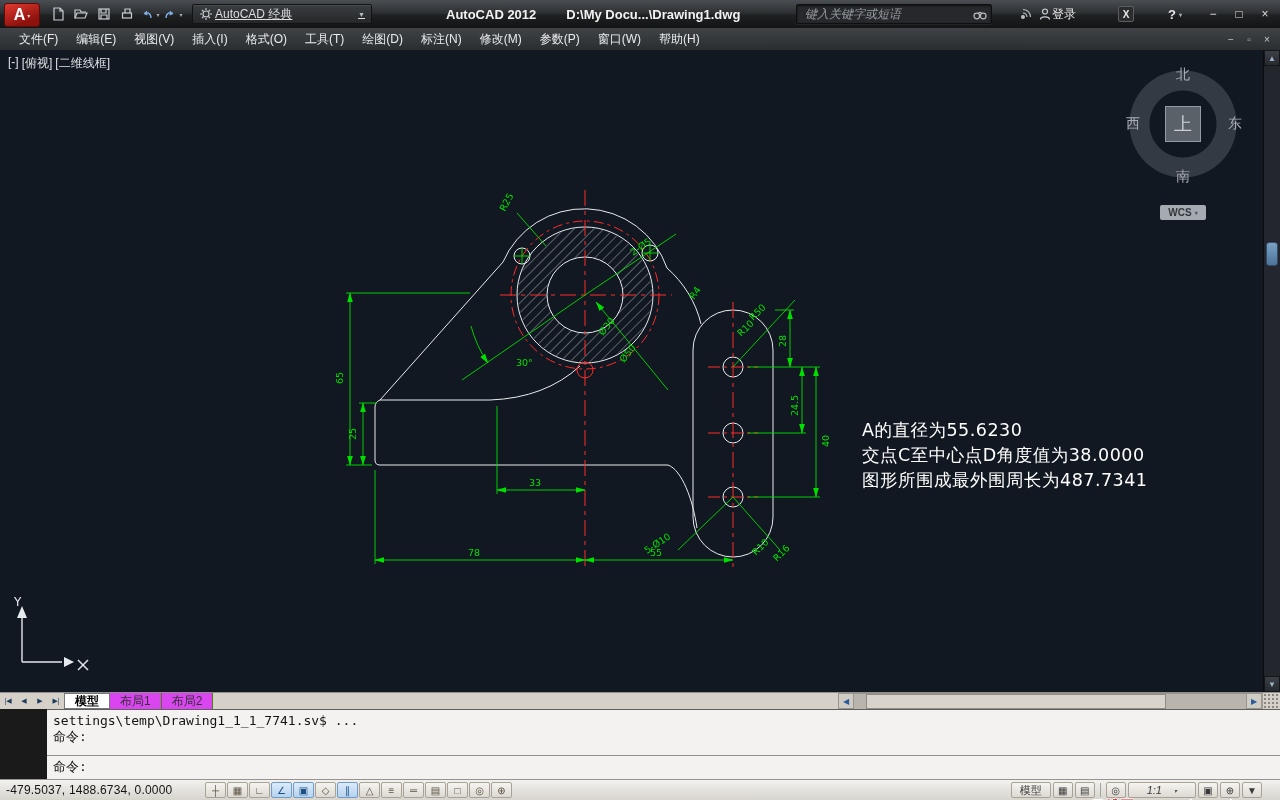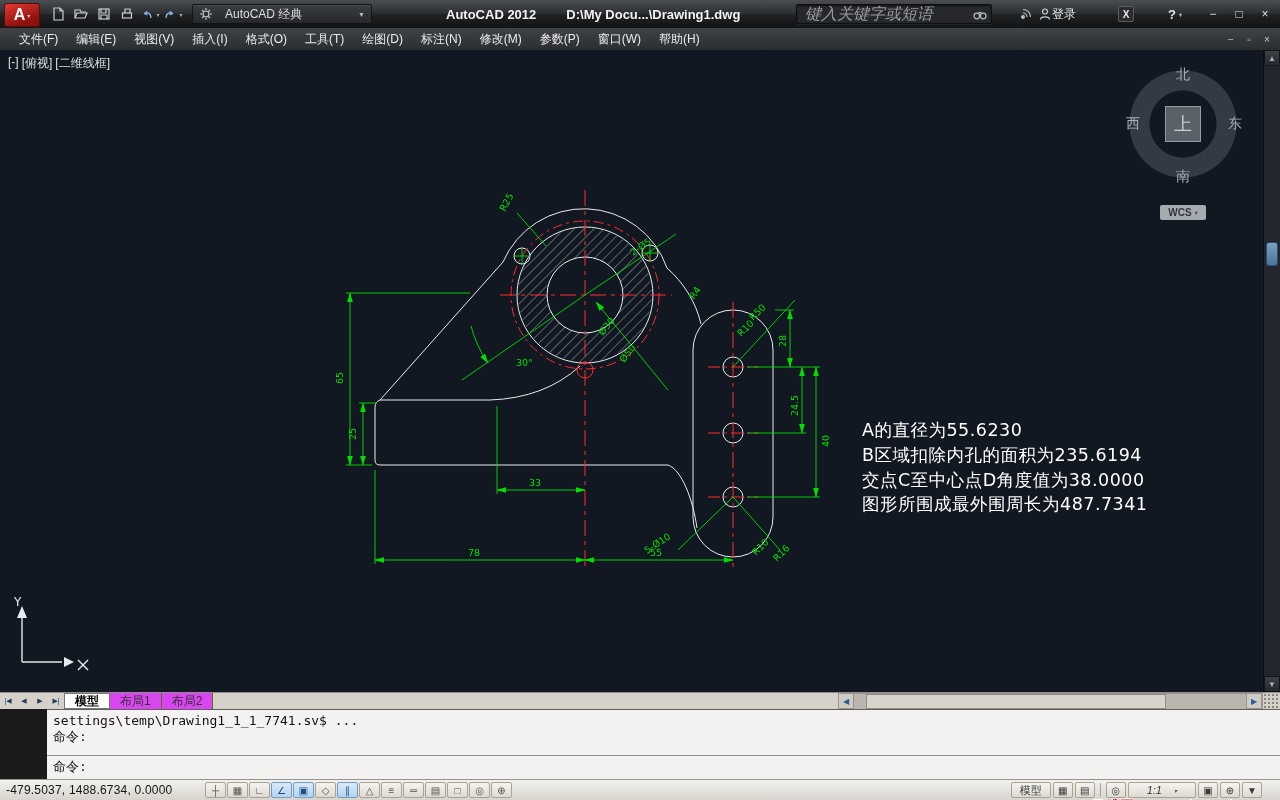--- a/index.html
+++ b/index.html
@@ -16,27 +16,27 @@
   .logo-a { color:#fff; font-weight:bold; font-size:16px; line-height:1; }
   .logo-caret { font-size:6px; color:#f3c9c6; }
   .qat { display:flex; margin-left:6px; }
   .qat-btn { width:23px; height:22px; background:transparent; border:none;
     display:flex; align-items:center; justify-content:center; }
   .qat-btn svg { display:block; }
   .mini-caret { font-size:6px; color:#aab0b6; margin-left:1px; }
   .workspace { margin-left:8px; width:180px; height:20px; border-radius:2px;
     background:linear-gradient(#3b3e41,#252729); border:1px solid #121314;
     box-shadow:inset 0 1px 0 rgba(255,255,255,.08);
-    display:flex; align-items:center; gap:12px; padding:0 6px; font-size:12px; color:#dcdee0; }
+    display:flex; align-items:center; gap:2px; padding:0 6px; font-size:12px; color:#dcdee0;text-decoration:underline; }
   .workspace .ws-caret { margin-left:auto; font-size:7px; color:#b7bcc1; }
   .win-title { position:absolute; left:446px; top:0; height:28px; display:flex;
     align-items:center; gap:30px; font-weight:bold; font-size:13px; color:#f2f2f2;text-align:right; }
   .search-wrap { position:absolute; left:796px; top:4px; width:196px; height:20px; }
   .search { width:196px; height:20px; background:#26282b; border:1px solid #0e0f10;
-    border-radius:2px; color:#c9ccd0; font-size:16px; font-style:italic;
+    border-radius:2px; color:#c9ccd0; font-size:12px; font-style:italic;
     padding:0 24px 0 8px; outline:none;
     box-shadow:inset 0 1px 2px rgba(0,0,0,.6), 0 1px 0 rgba(255,255,255,.06); }
   .search::placeholder { color:#989da3; font-style:italic; }
   .search-wrap svg { position:absolute; right:5px; top:4px; }
   .tb-right { position:absolute; right:0; top:0; height:28px; display:flex;
     align-items:center; gap:4px; padding-right:2px; }
   .login { display:flex; align-items:center; gap:0; font-size:12px; color:#e3e5e7; }
   .xbox { width:16px; height:16px; margin-left:38px; border:1px solid #5a5e62;
     background:#2a2c2e; color:#e8e8e8; font-size:10px; font-weight:bold;
     display:flex; align-items:center; justify-content:center; border-radius:2px; }
@@ -373,21 +373,20 @@
       <polygon points="22,556 17,568 27,568" fill="#e6e9ed" stroke="none"></polygon>
       <polygon points="74,612 64,607 64,617" fill="#e6e9ed" stroke="none"></polygon>
       <line x1="78" y1="610" x2="88" y2="620"></line>
       <line x1="88" y1="610" x2="78" y2="620"></line>
       <text class="ucs-t" x="14" y="556">Y</text>
     </g>
   </svg>
 
   <div class="annot">
     <div>A的直径为55.6230</div>
-    <div>B区域扣除内孔的面积为235.6194</div>
     <div>交点C至中心点D角度值为38.0000</div>
     <div>图形所围成最外围周长为487.7341</div>
   </div>
 
   <div class="compass">
     <div class="ring"></div>
     <span class="dir n">北</span>
     <span class="dir s">南</span>
     <span class="dir w">西</span>
     <span class="dir e">东</span>

